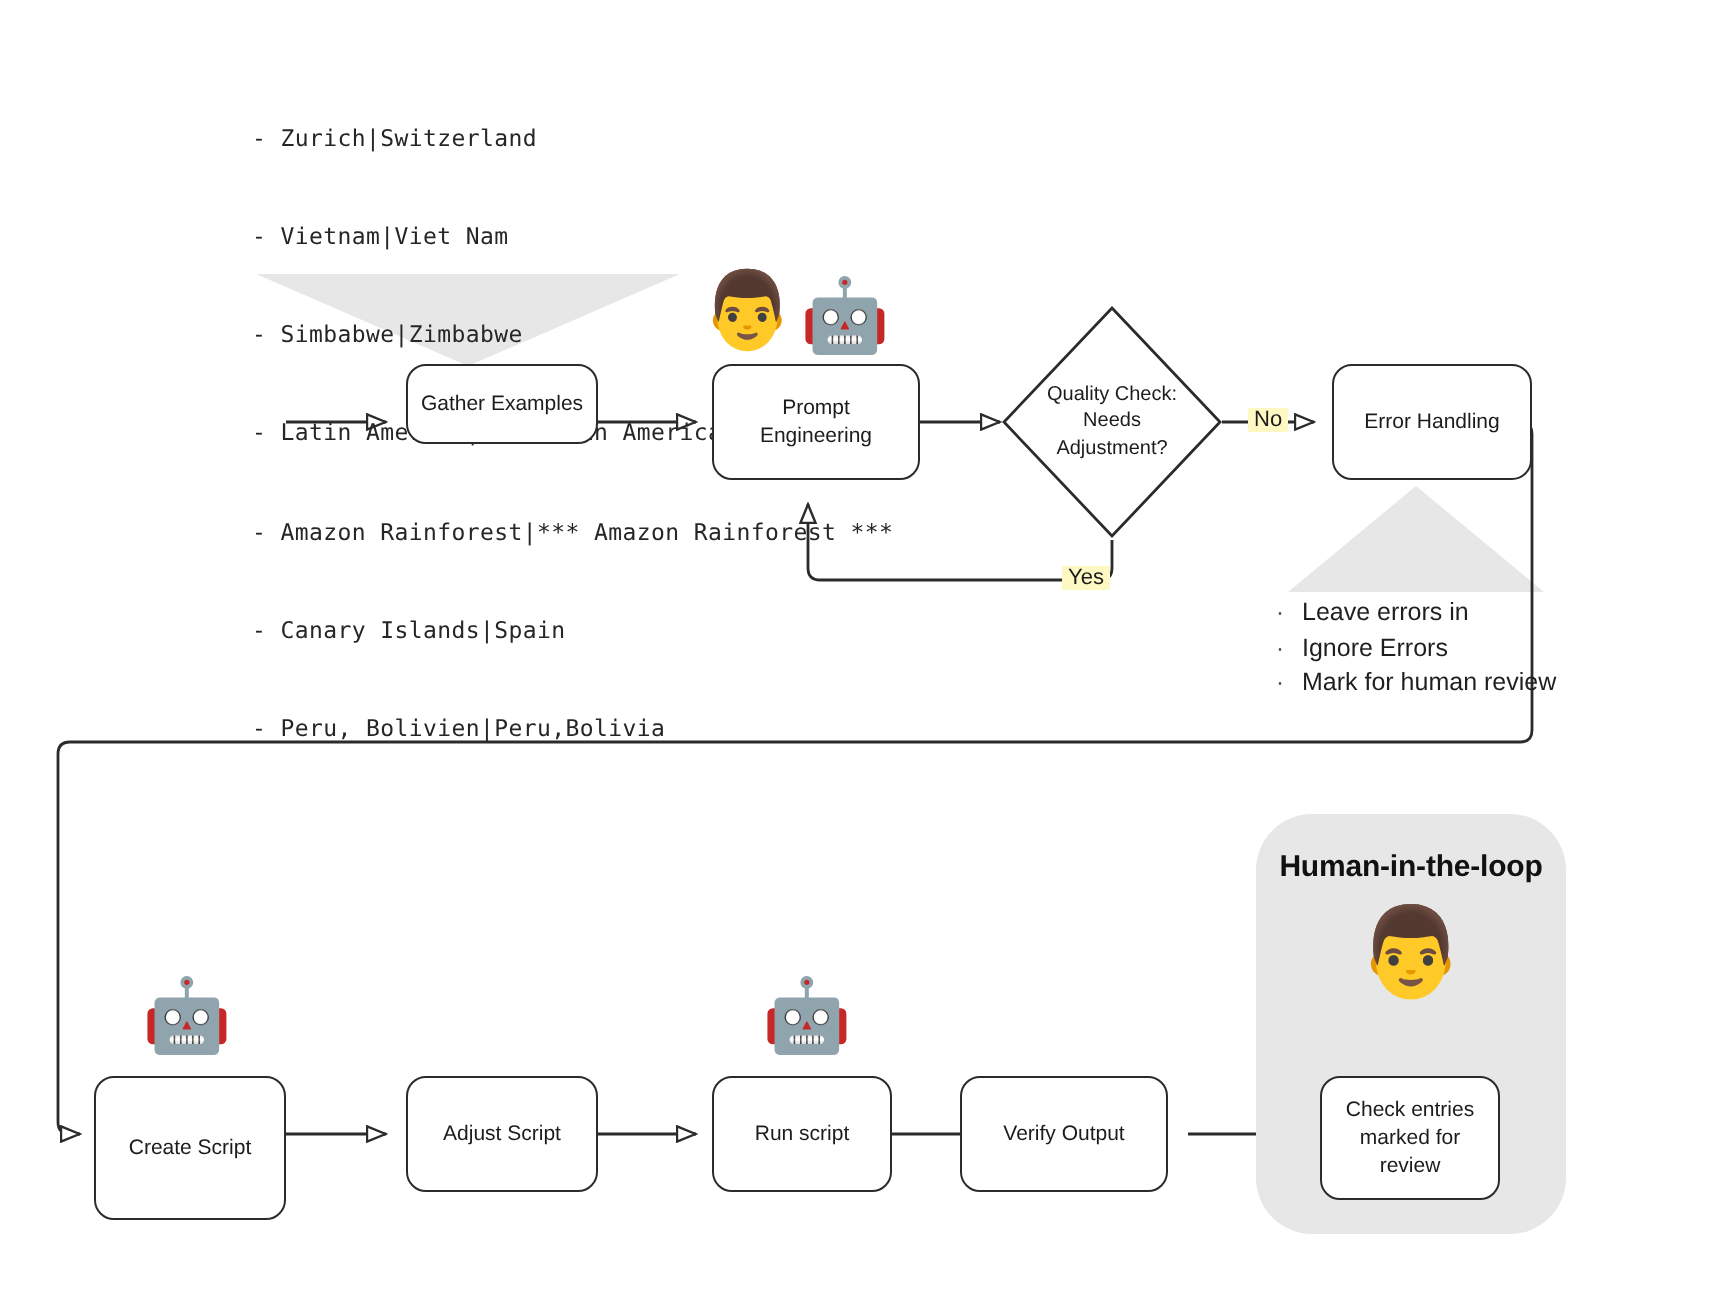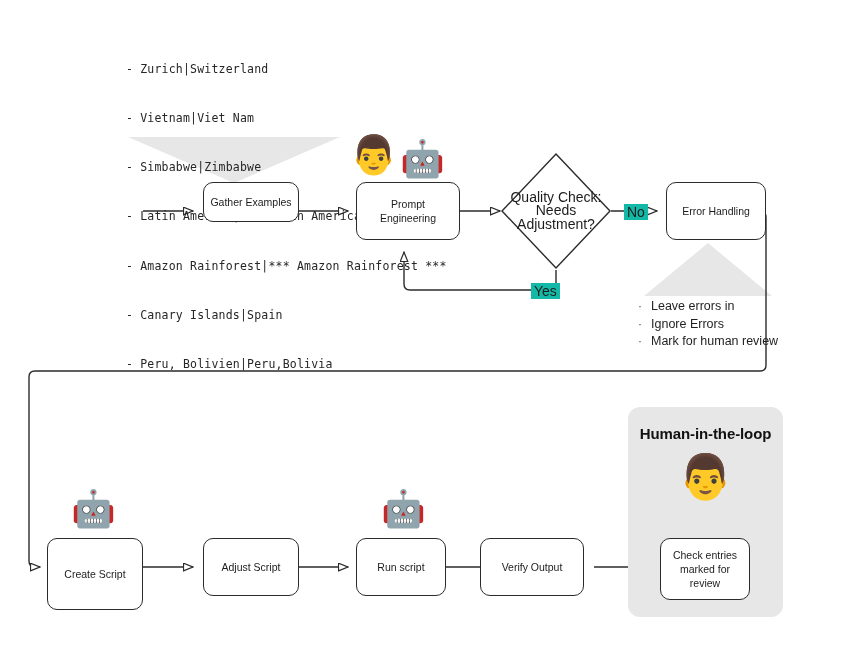--- a/index.html
+++ b/index.html
@@ -23,21 +23,21 @@
   .bullet-list{
     position:absolute;left:638px;top:298px;
     font-size:12.5px;line-height:17.5px;color:#1f1f1f;
   }
   .bullet-list .row{display:flex;align-items:flex-start;gap:9px;}
   .bullet-list .dot{color:#4a4a4a;font-size:12px;line-height:17.5px;}
 
   
   .hitl-panel{
     position:absolute;left:628px;top:407px;width:155px;height:210px;
-    background:#e7e7e7;border-radius:12px;
+    background:#e7e7e7;border-radius:28px;
   }
   .hitl-title{
     position:absolute;left:0;top:18px;width:155px;text-align:center;
     font-size:15px;font-weight:bold;color:#111111;letter-spacing:-0.1px;
   }
   .hitl-emoji{
     position:absolute;left:0;top:44px;width:155px;text-align:center;
     font-size:44px;line-height:52px;
   }
 
@@ -45,24 +45,24 @@
   .node{
     position:absolute;box-sizing:border-box;
     background:#ffffff;border:1.4px solid #2b2b2b;border-radius:10px;
     display:flex;align-items:center;justify-content:center;text-align:center;
     font-size:10.5px;line-height:14px;color:#1c1c1c;padding:4px 6px;
   }
   .diamond-wrap{position:absolute;}
   .diamond-label{
     position:absolute;left:0;top:0;width:100%;height:100%;
     display:flex;align-items:center;justify-content:center;text-align:center;
-    font-size:14px;line-height:13.5px;color:#1c1c1c;
+    font-size:10px;line-height:13.5px;color:#1c1c1c;
   }
   .edge-label{
-    position:absolute;font-size:14px;color:#1c1c1c;background:#14b8a6;
+    position:absolute;font-size:11px;color:#1c1c1c;background:#fef9c3;
     padding:0 3px;
   }
   .node-emoji{
     position:absolute;font-size:38px;line-height:44px;
     font-family:"DejaVu Sans",sans-serif;
   }
 </style>
 </head>
 <body>
 

